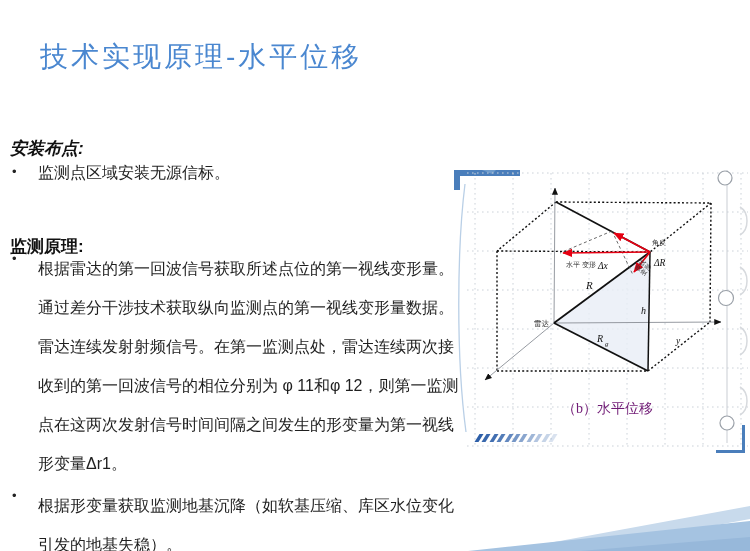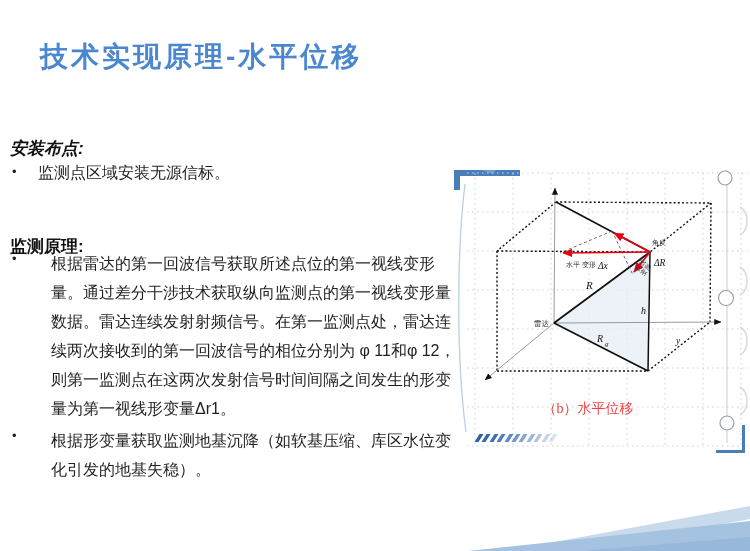--- a/index.html
+++ b/index.html
@@ -1,32 +1,32 @@
 <!DOCTYPE html>
 <html><head>
 <meta charset="utf-8">
 <style>
   html,body{margin:0;padding:0;}
   body{width:750px;height:551px;background:#ffffff;position:relative;overflow:hidden;
        font-family:"Liberation Sans",sans-serif;color:#1f1f1f;}
   .abs{position:absolute;}
   
-  #title{left:40px;top:38px;font-size:28px;font-weight:bold;color:#4a87d0;letter-spacing:3px;}
+  #title{left:40px;top:38px;font-size:28px;font-weight:normal;color:#4a87d0;letter-spacing:3px;}
   
   .heading{left:10px;font-size:17px;font-weight:bold;color:#111;}
   .blist{left:12px;width:452px;}
   .bitem{display:flex;}
   .bmark{width:26px;flex:0 0 26px;font-size:13px;color:#222;padding-top:2px;}
   .btext{flex:1;font-size:16px;color:#1f1f1f;}
   #sec1-list .btext{line-height:24px;font-family:Liberation Mono, monospace;}
   #sec2-list .bitem{margin-bottom:3px;}
-  #sec2-list .btext{line-height:29px;width:436px;margin-left:13px;}
+  #sec2-list .btext{line-height:39px;width:436px;}
   
-  #fig-caption{left:523px;top:400px;width:130px;text-align:center;
-               font-family:"Liberation Serif",serif;font-size:14px;color:#ef4444;}
+  #fig-caption{left:523px;top:400px;width:130px;text-align:right;
+               font-family:"Liberation Serif",serif;font-size:14px;color:#701a75;}
   
   #dash-row{left:477px;top:434px;height:9px;display:flex;}
   #dash-row span{display:inline-block;width:4px;height:8px;margin-right:3.4px;
                  background:#2d5fa8;transform:skewX(-32deg);}
   svg text{font-family:"Liberation Sans",sans-serif;}
   svg .ital{font-family:"Liberation Serif",serif;font-style:italic;}
 </style>
 </head>
 <body>
 

